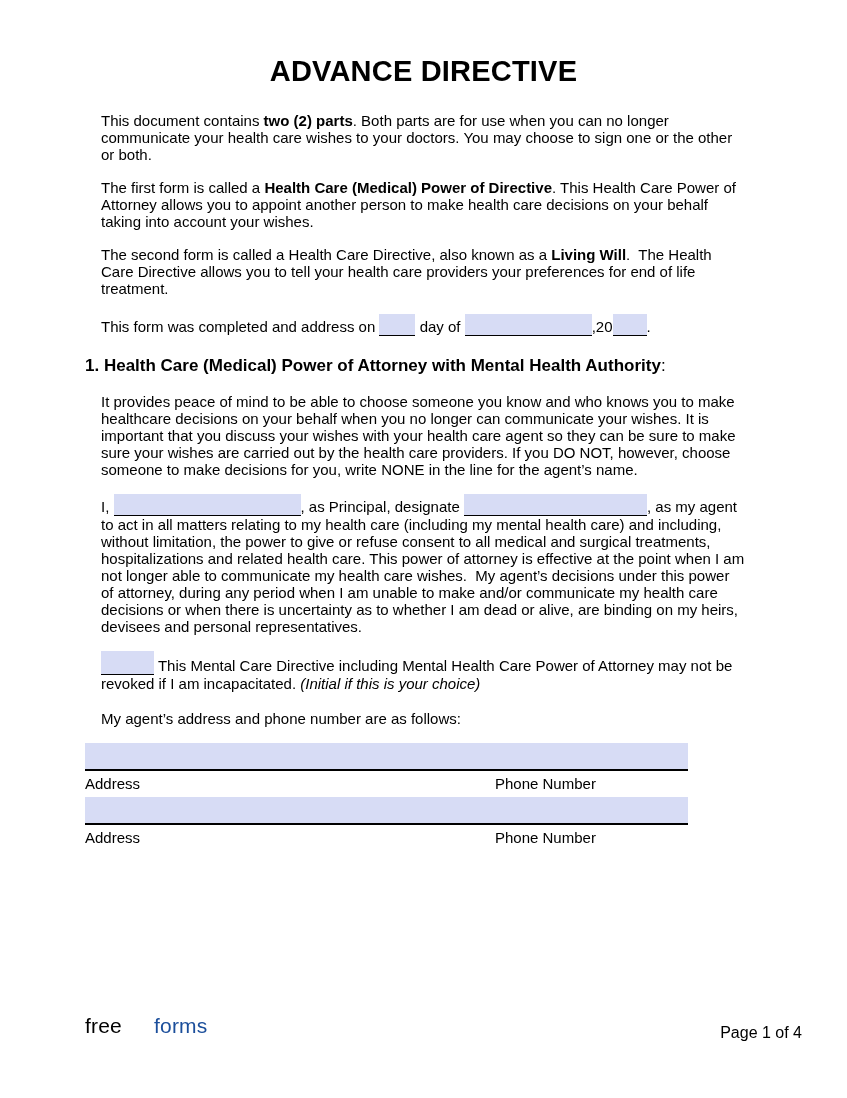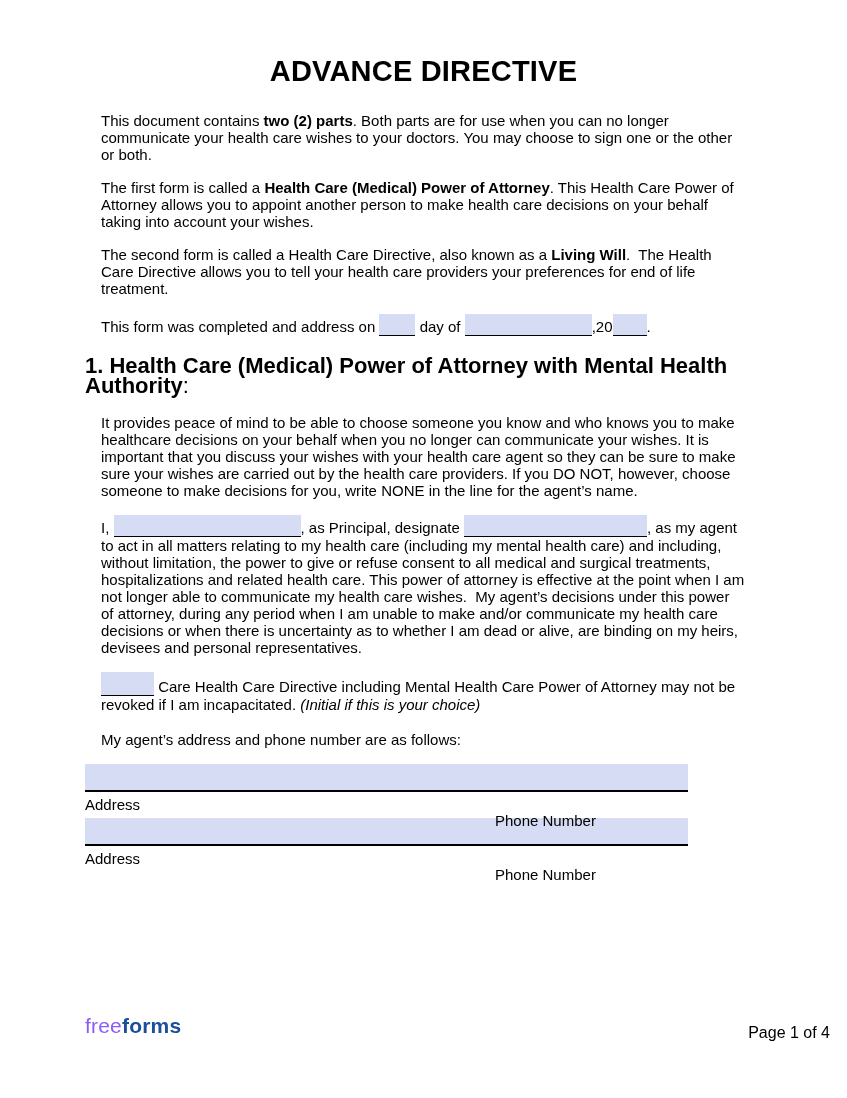--- a/index.html
+++ b/index.html
@@ -12,21 +12,21 @@
   .para { margin:16px; line-height:17px; white-space:pre-wrap; }
   .b { font-weight:bold; }
   .i { font-style:italic; }
   .title {
     margin:57px 0 0 0; font-size:29px; font-weight:bold; text-align:center;
     line-height:29px; letter-spacing:0.2px;
   }
   .mt-lg { margin-top:26px; }
   .mt-md { margin-top:14px; }
   .mt-date { margin-top:17px; }
-  .sec-heading { margin-top:20px; font-size:22px; font-weight:bold; line-height:20px; white-space:pre-wrap; }
+  .sec-heading { margin-top:20px; font-size:17px; font-weight:bold; line-height:20px; white-space:pre-wrap; }
   .sec-heading .colon { font-weight:normal; }
   .mt-p4 { margin-top:17px; }
   .mt-p5 { margin-top:13px; }
   .mt-init { margin-top:16px; }
   .mt-addr { margin-top:18px; }
 
   
   .ifield {
     display:inline-block; background:#d7dcf5; border-bottom:1px solid #000;
     height:21px; vertical-align:-4px;
@@ -38,55 +38,55 @@
   .f-agent { width:183px; }
   .f-successor { width:191px; }
   .f-initial { width:53px; height:23px; }
 
   
   .block-field {
     margin-top:4px; width:603px; height:26px;
     background:#d7dcf5; border-bottom:2px solid #000;
   }
   .labels-row { position:relative; width:603px; height:19px; margin-top:3px; line-height:19px; }
-  .labels-row .phone { position:absolute; left:410px; top:16px; }
+  .labels-row .phone { position:absolute; left:410px; top:0; }
 
   .footer-logo {
     position:absolute; left:85px; top:1013px; font-size:21px; line-height:26px;
     letter-spacing:0.2px;
   }
-  .footer-logo .free { color:#8b5cf6; font-weight:normal; }
-  .footer-logo .forms { color:#1b4e9b; font-weight:bold; }
+  .footer-logo .free { color:#000000; font-weight:normal; }
+  .footer-logo .forms { color:#1b4e9b; font-weight:normal;margin-left:32px; }
   .page-indicator {
-    position:absolute; right:17px; top:1023px; font-size:16px; line-height:19px;
+    position:absolute; right:45px; top:1023px; font-size:16px; line-height:19px;
   }
 </style>
 </head>
 <body>
 
 <div class="content">
 
   <h1 class="title">ADVANCE DIRECTIVE</h1>
 
   <p class="para mt-lg"><span>This document contains </span><span class="b">two (2) parts</span><span>. Both parts are for use when you can no longer communicate your health care wishes to your doctors. You may choose to sign one or the other or both.</span></p>
 
-  <p class="para mt-md"><span>The first form is called a </span><span class="b">Health Care (Medical) Power of Attorney</span><span>. This Health Care Power of Attorney allows you to appoint another person to make health care decisions on your behalf taking into account your wishes.</span></p>
+  <p class="para mt-md"><span>The first form is called a </span><span class="b">Health Care (Medical) Power of Directive</span><span>. This Health Care Power of Attorney allows you to appoint another person to make health care decisions on your behalf taking into account your wishes.</span></p>
 
   <p class="para mt-md"><span>The second form is called a Health Care Directive, also known as a </span><span class="b">Living Will</span><span>.  The Health Care Directive allows you to tell your health care providers your preferences for end of life treatment.</span></p>
 
   <p class="para mt-date"><span>This form was completed and address on </span><span class="ifield f-day"></span><span> day of </span><span class="ifield f-month"></span><span>,20</span><span class="ifield f-year"></span><span>.</span></p>
 
   <h2 class="sec-heading"><span>1. Health Care (Medical) Power of Attorney with Mental Health Authority</span><span class="colon">:</span></h2>
 
   <p class="para mt-p4">It provides peace of mind to be able to choose someone you know and who knows you to make healthcare decisions on your behalf when you no longer can communicate your wishes. It is important that you discuss your wishes with your health care agent so they can be sure to make sure your wishes are carried out by the health care providers. If you DO NOT, however, choose someone to make decisions for you, write NONE in the line for the agent’s name.</p>
 
   <p class="para mt-p5"><span>I, </span><span class="ifield f-principal"></span><span>, as Principal, designate </span><span class="ifield f-agent"></span><span>, as my agent to act in all matters relating to my health care (including my mental health care) and including, without limitation, the power to give or refuse consent to all medical and surgical treatments, hospitalizations and related health care. This power of attorney is effective at the point when I am not longer able to communicate my health care wishes.  My agent’s decisions under this power of attorney, during any period when I am unable to make and/or communicate my health care decisions or when there is uncertainty as to whether I am dead or alive, are binding on my heirs, devisees and personal representatives.</span></p>
 
 
-  <p class="para mt-init"><span class="ifield f-initial"></span><span> Care Health Care Directive including Mental Health Care Power of Attorney may not be revoked if I am incapacitated. </span><span class="i">(Initial if this is your choice)</span></p>
+  <p class="para mt-init"><span class="ifield f-initial"></span><span> This Mental Care Directive including Mental Health Care Power of Attorney may not be revoked if I am incapacitated. </span><span class="i">(Initial if this is your choice)</span></p>
 
   <p class="para mt-addr">My agent’s address and phone number are as follows:</p>
   <div class="block-field"></div>
   <div class="labels-row">
     <span>Address</span>
     <span class="phone">Phone Number</span>
   </div>
 
 
   <div class="block-field"></div>

